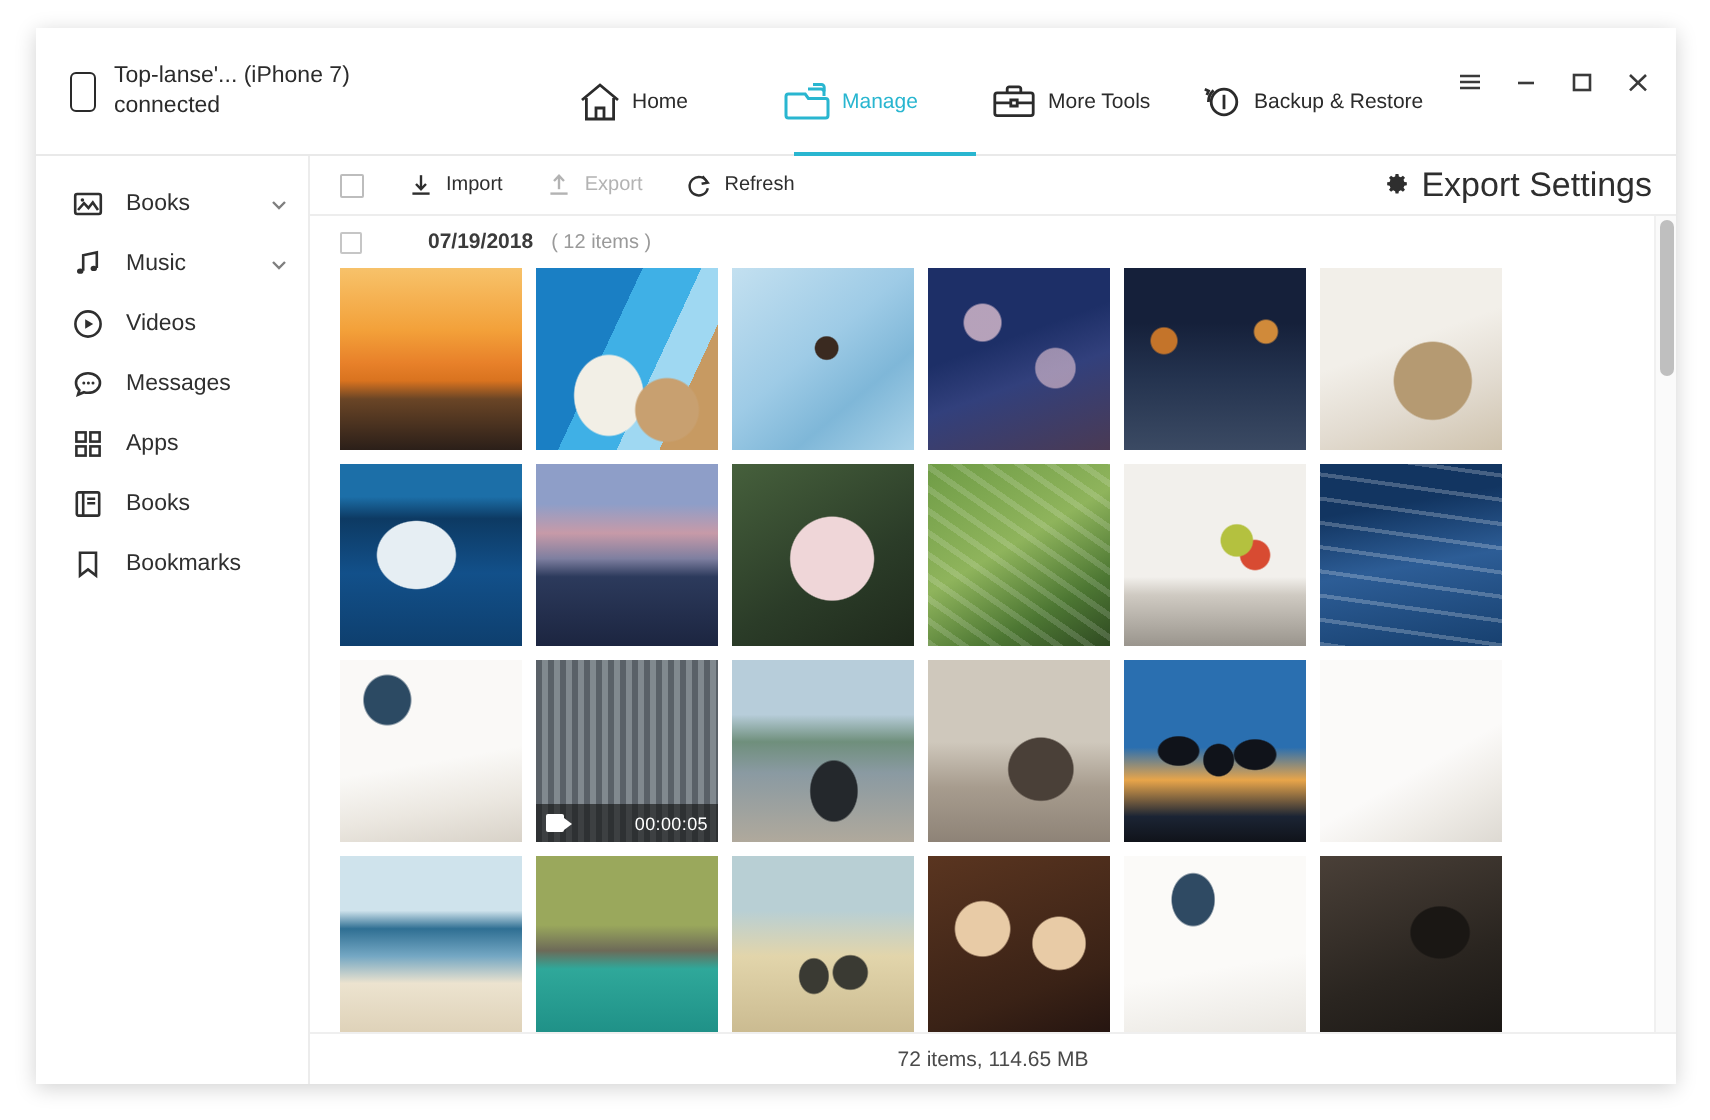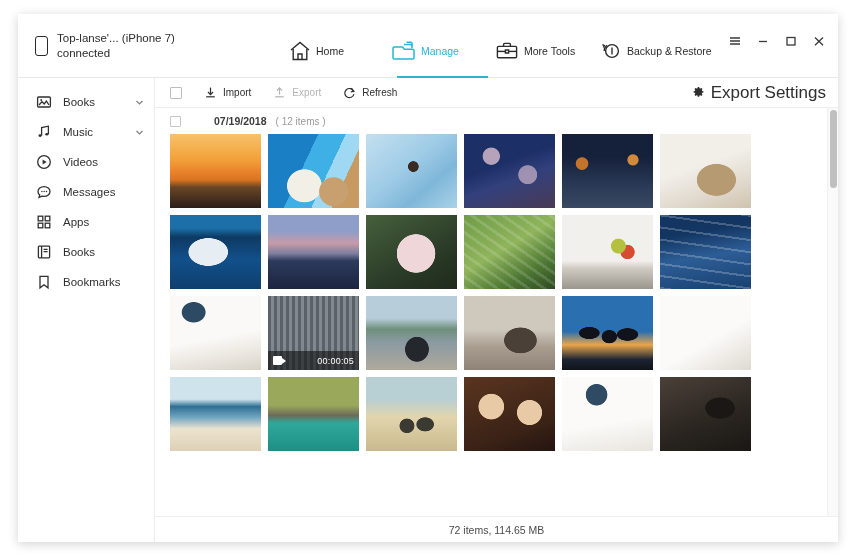--- a/index.html
+++ b/index.html
@@ -102,21 +102,21 @@
   .group-head {
     height: 26px; display: flex; align-items: center; gap: 9px;
     padding-left: 15px; font-size: 10.5px; color: #5c5c5c;
   }
   .gh-check { width: 11px; height: 11px; border: 1px solid #c6c6c6; border-radius: 1px; background:#fff; cursor:pointer;}
   .gh-date { color: #3b3b3b; font-weight: bold; font-size: 10.5px; padding-left: 24px; }
   .gh-count { color: #9a9a9a; font-size: 10px; }
 
   .row { display: flex; gap: 7px; padding: 0 12px 7px 15px; }
   .thumb {
-    width: 91px; height: 74px; position: relative; overflow: hidden;
+    width: 91px; height: 91px; position: relative; overflow: hidden;
     background: #8b5cf6; cursor: pointer; flex: 0 0 91px;
   }
   .thumb .ph { position: absolute; inset: 0; }
 
   .vbadge {
     position: absolute; left: 0; right: 0; bottom: 0; height: 19px;
     background: rgba(20,20,20,.62);
     display: flex; align-items: center; justify-content: space-between;
     padding: 0 5px;
   }

